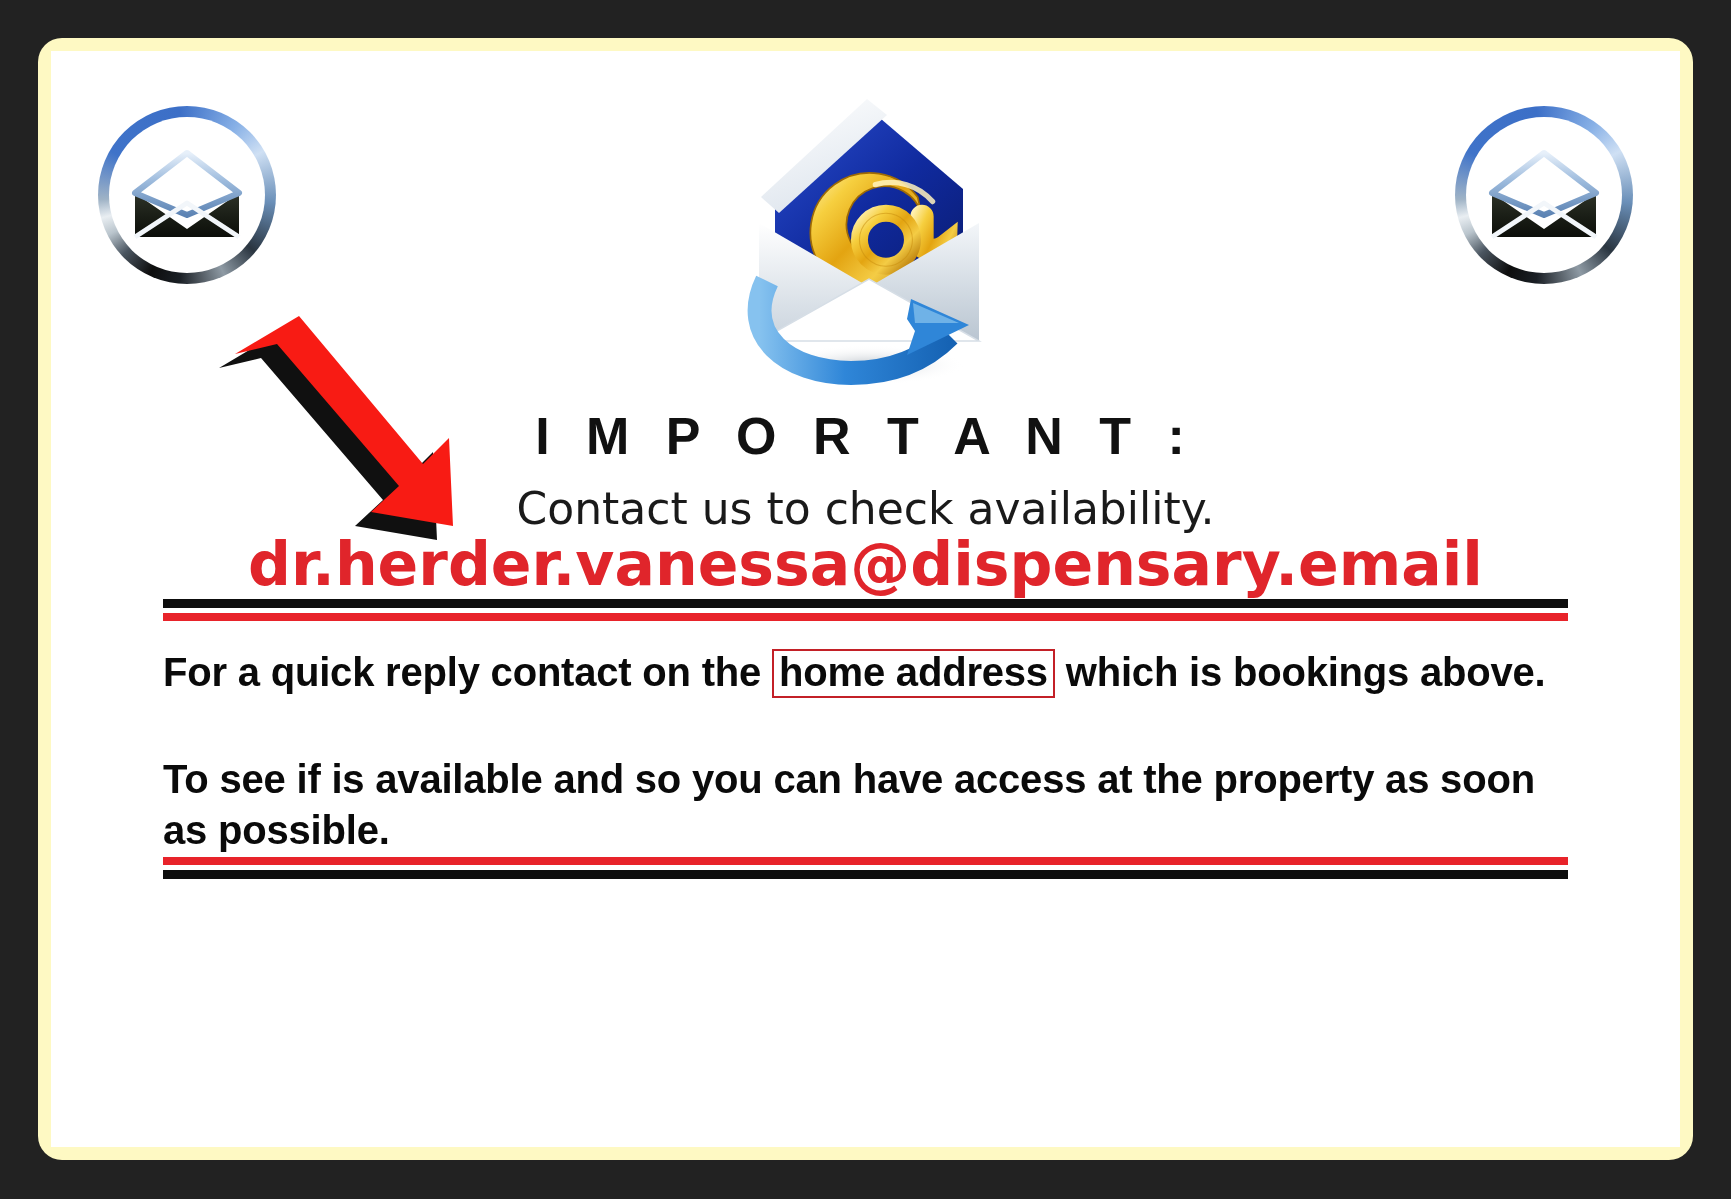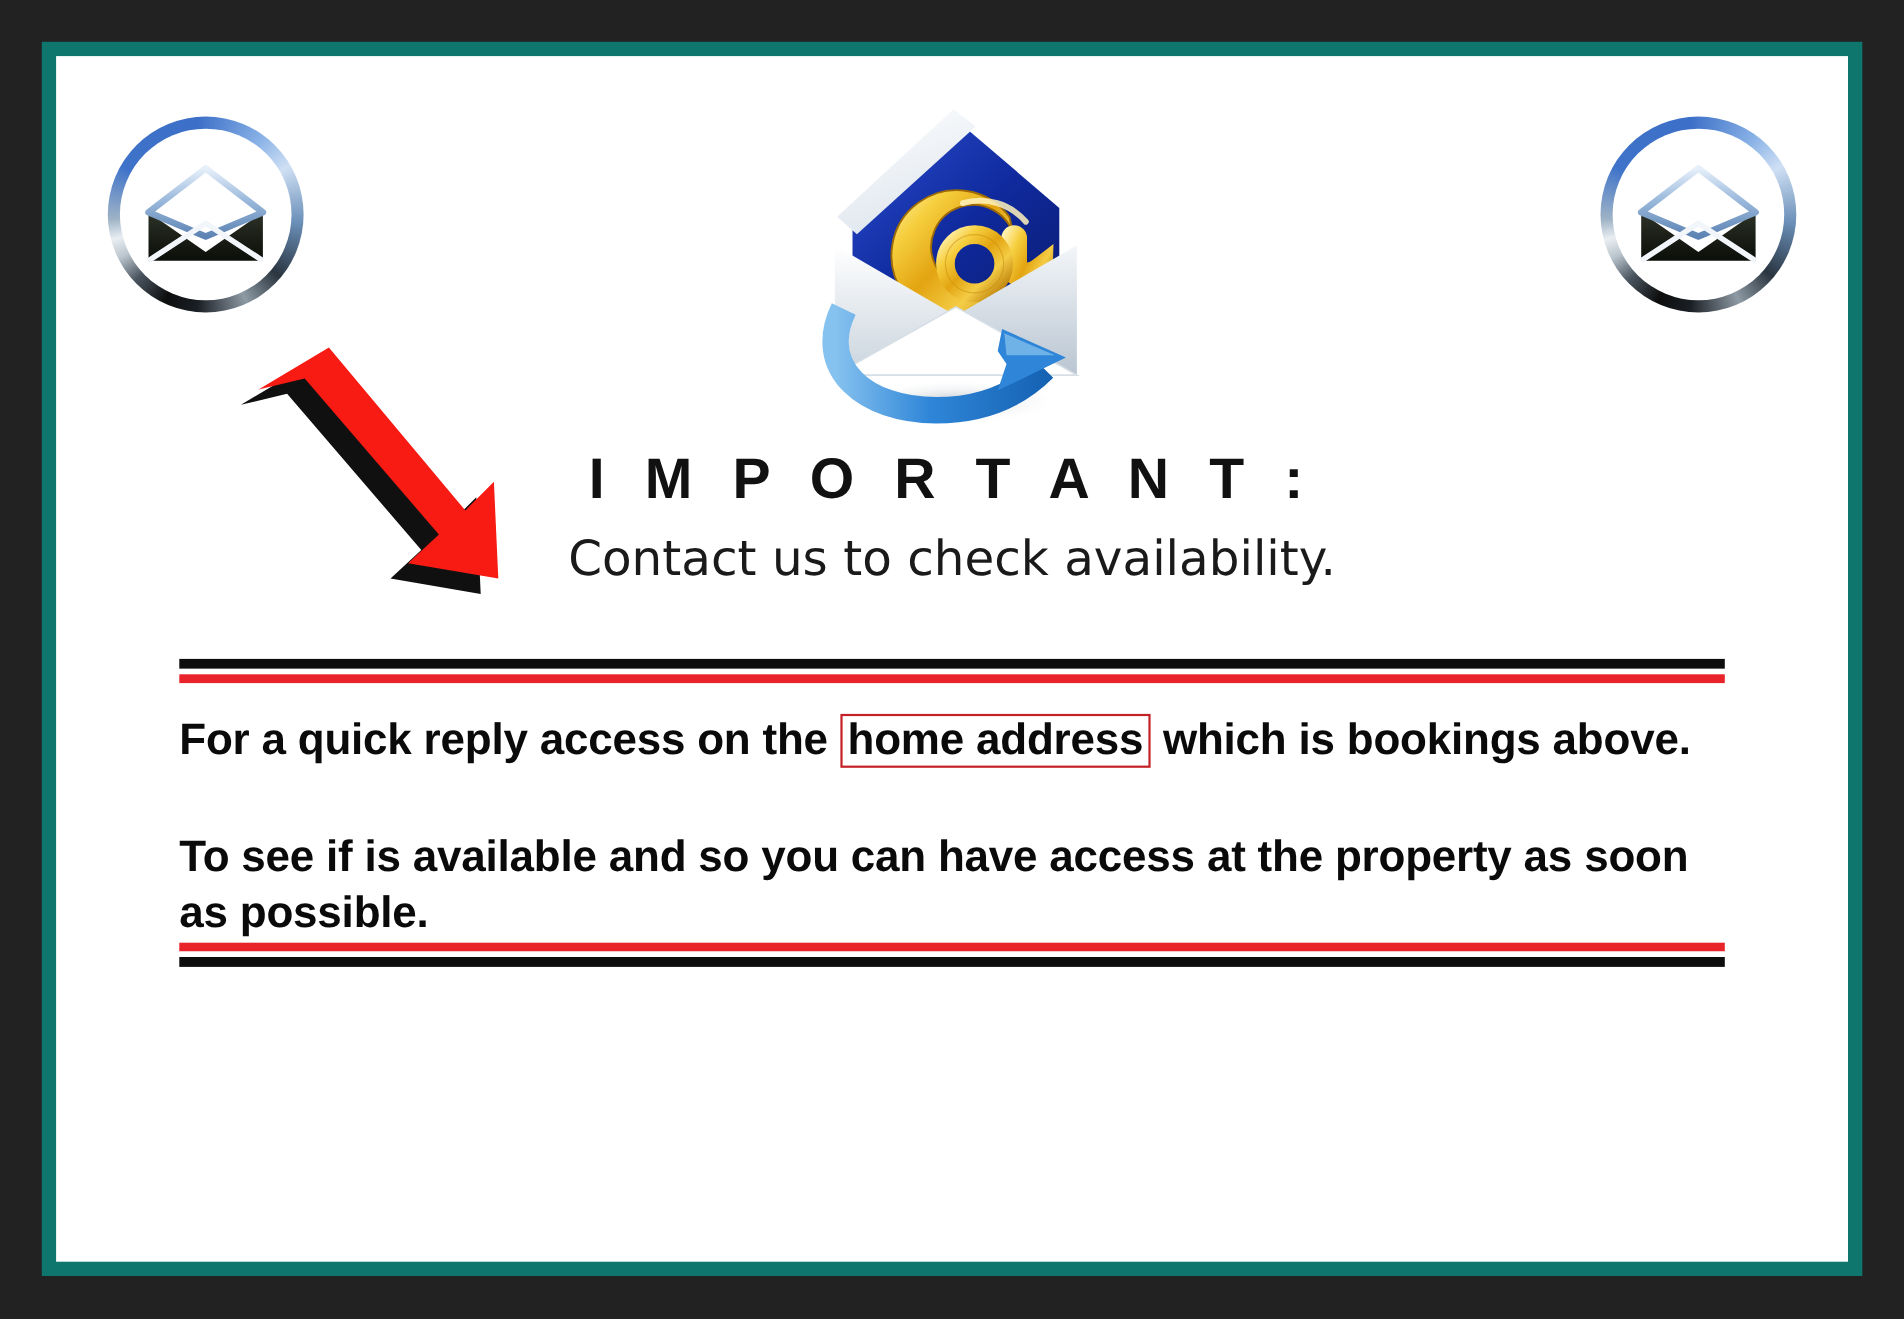--- a/index.html
+++ b/index.html
@@ -12,22 +12,23 @@
     overflow: hidden;
   }
 
   
   .poster-frame {
     position: absolute;
     left: 38px;
     top: 38px;
     width: 1655px;
     height: 1122px;
-    background: #0f766e;
+    background: #fef9c3;
     padding: 13px;
+    border-radius: 24px;
   }
   .poster-card {
     position: relative;
     width: 100%;
     height: 100%;
     background: #ffffff;
     overflow: hidden;
   }
 
   
@@ -292,30 +293,31 @@
         <path d="M54 58 L118 20 L242 168 L268 142 L272 230 L190 216 L218 190 L96 48 Z" fill="#101010"></path>
       </g>
 
       <path d="M54 58 L118 20 L242 168 L268 142 L272 230 L190 216 L218 190 L96 48 Z" fill="#f81b14"></path>
     </svg>
 
     <div class="headline">I M P O R T A N T :</div>
 
     <div class="subhead">Contact us to check availability.</div>
 
+    <div class="email-line">dr.herder.vanessa@dispensary.email</div>
 
     <div class="body-block">
 
       <div class="rule-dark-red">
         <div class="bar-black"></div>
         <div class="bar-gap"></div>
         <div class="bar-red"></div>
       </div>
 
-      <p class="para para-1"><span>For a quick reply access on the </span><span class="boxed-term">home address</span><span> which is bookings above.</span></p>
+      <p class="para para-1"><span>For a quick reply contact on the </span><span class="boxed-term">home address</span><span> which is bookings above.</span></p>
 
       <p class="para para-2">To see if is available and so you can have access at the property as soon as possible.</p>
 
       <div class="rule-red-dark">
         <div class="bar-red"></div>
         <div class="bar-gap"></div>
         <div class="bar-black"></div>
       </div>
 
     </div>

